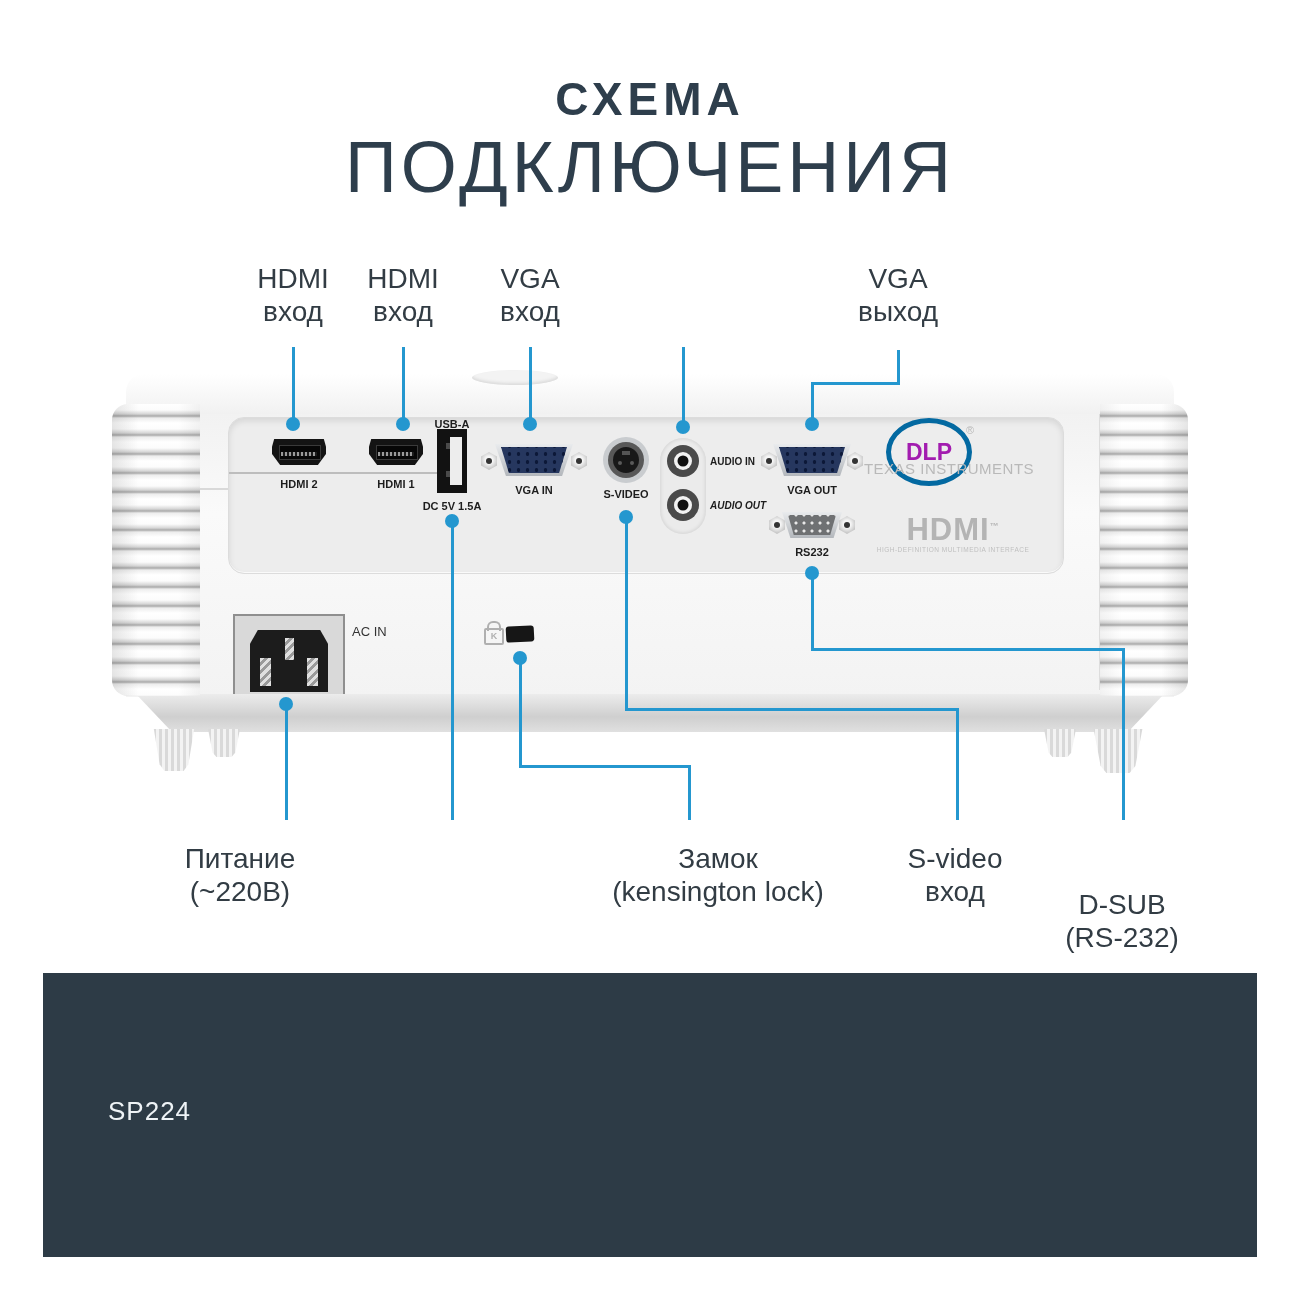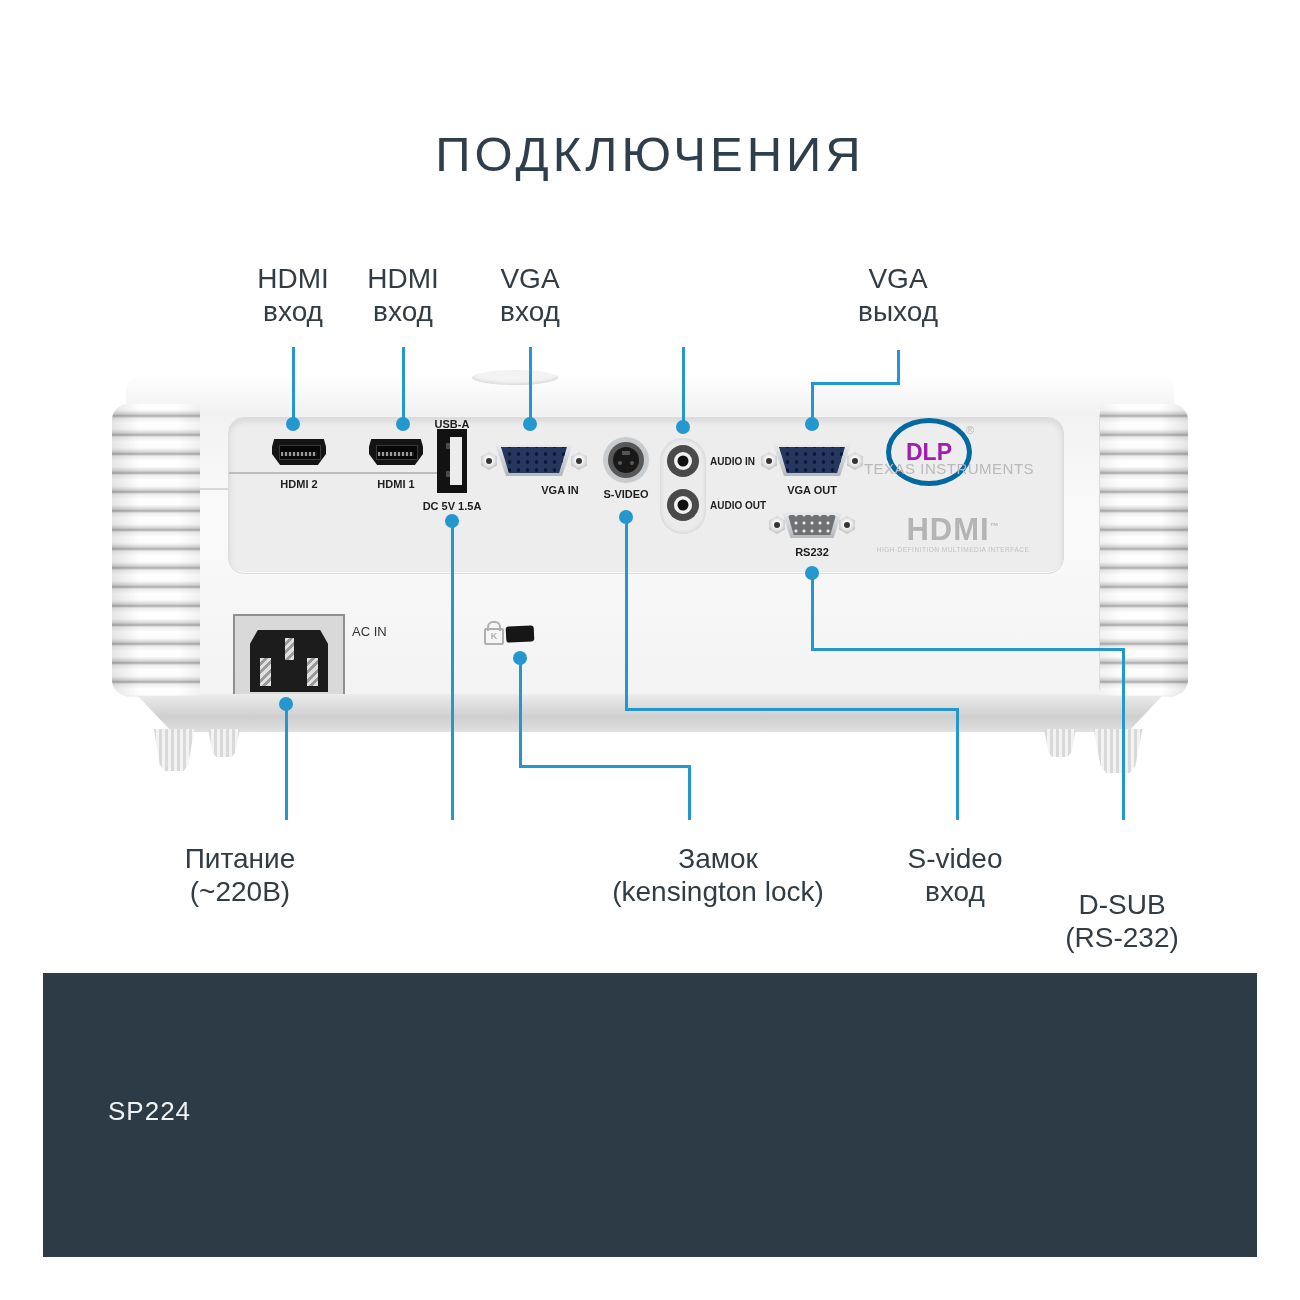--- a/index.html
+++ b/index.html
@@ -3,21 +3,21 @@
 <meta charset="utf-8">
 <style>
   html,body{margin:0;padding:0;background:#fff;}
   .stage{position:relative;width:1300px;height:1300px;background:#ffffff;overflow:hidden;
          font-family:"Liberation Sans",sans-serif;color:#2e3e4c;}
   .abs{position:absolute;}
 
   
   .title1{left:0;right:0;top:72px;text-align:center;font-size:46px;font-weight:bold;
           letter-spacing:5px;color:#2e3e4c;}
-  .title2{left:0;right:0;top:126px;text-align:center;font-size:49px;font-weight:300;
+  .title2{left:0;right:0;top:126px;text-align:center;font-size:72px;font-weight:300;
           letter-spacing:4px;color:#2e3e4c;}
 
   
   .biglbl{transform:translateX(-50%);text-align:center;font-size:28px;line-height:1.18;
           color:#323c44;white-space:nowrap;}
 
   
   .cl{background:var(--accent,#2497cf);z-index:20;}
   .cd{width:14px;height:14px;border-radius:50%;background:var(--accent,#2497cf);
       transform:translate(-50%,-50%);z-index:21;}
@@ -83,20 +83,21 @@
   .dlp-ell{width:76px;height:58px;border:5px solid #0369a1;border-radius:50%;
            transform:translate(-50%,-50%);display:flex;align-items:center;justify-content:center;
            font-size:23px;font-weight:bold;color:#a21caf;letter-spacing:0;}
   .graytxt{color:#b9b9b9;}
 </style>
 </head>
 <body>
 
 <div class="stage">
 
+  <div class="abs title1">СХЕМА</div>
   <div class="abs title2">ПОДКЛЮЧЕНИЯ</div>
 
   <div class="abs biglbl" style="left:293px;top:262px;">
     <div>HDMI</div>
     <div>вход</div>
   </div>
   <div class="abs biglbl" style="left:403px;top:262px;">
     <div>HDMI</div>
     <div>вход</div>
   </div>
@@ -160,39 +161,39 @@
 
   <div class="abs screw" style="left:489px;top:461px;">
       <i></i>
     </div>
   <div class="abs dsub" style="left:534px;top:460px;width:78px;height:32px;">
     <div class="dsub-in vga-in-fill"></div>
   </div>
   <div class="abs screw" style="left:579px;top:461px;">
       <i></i>
     </div>
-  <div class="abs plabel" style="left:534px;top:484px;margin-left:26px;">VGA IN</div>
+  <div class="abs plabel" style="left:534px;top:484px;">VGA IN</div>
 
   <div class="abs circ" style="left:626px;top:460px;width:46px;height:46px;background:#c9cccf;"></div>
   <div class="abs circ" style="left:626px;top:460px;width:36px;height:36px;background:#585858;"></div>
   <div class="abs circ" style="left:626px;top:460px;width:26px;height:26px;background:#181818;"></div>
   <div class="abs" style="left:622px;top:451px;width:8px;height:4px;background:#555;"></div>
   <div class="abs circ" style="left:620px;top:463px;width:4px;height:4px;background:#5a5a5a;"></div>
   <div class="abs circ" style="left:632px;top:463px;width:4px;height:4px;background:#5a5a5a;"></div>
   <div class="abs plabel" style="left:626px;top:488px;">S-VIDEO</div>
 
   <div class="abs" style="left:660px;top:438px;width:46px;height:96px;border-radius:23px;background:#ebebeb;box-shadow:inset 0 0 4px rgba(0,0,0,.15);"></div>
   <div class="abs circ" style="left:683px;top:461px;width:32px;height:32px;background:#4a4a4a;"></div>
   <div class="abs circ" style="left:683px;top:461px;width:18px;height:18px;background:#f2f2f2;"></div>
   <div class="abs circ" style="left:683px;top:461px;width:11px;height:11px;background:#101010;"></div>
   <div class="abs circ" style="left:683px;top:505px;width:32px;height:32px;background:#4a4a4a;"></div>
   <div class="abs circ" style="left:683px;top:505px;width:18px;height:18px;background:#f2f2f2;"></div>
   <div class="abs circ" style="left:683px;top:505px;width:11px;height:11px;background:#101010;"></div>
   <div class="abs alabel" style="left:710px;top:461px;">AUDIO IN</div>
-  <div class="abs alabel" style="left:710px;top:505px;">AUDIO OUT</div>
+  <div class="abs alabel" style="left:710px;top:505px;font-style:italic;">AUDIO OUT</div>
 
   <div class="abs screw" style="left:769px;top:461px;">
       <i></i>
     </div>
   <div class="abs dsub" style="left:812px;top:460px;width:78px;height:32px;">
     <div class="dsub-in vga-in-fill"></div>
   </div>
   <div class="abs screw" style="left:855px;top:461px;">
       <i></i>
     </div>

